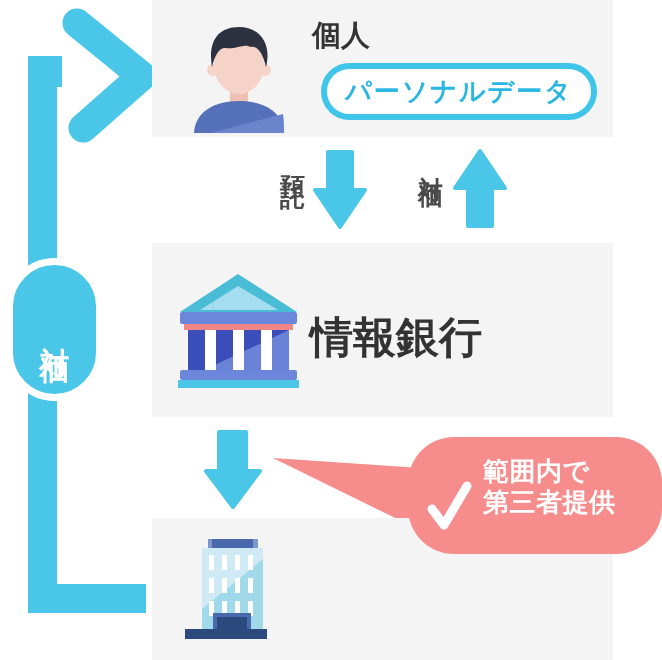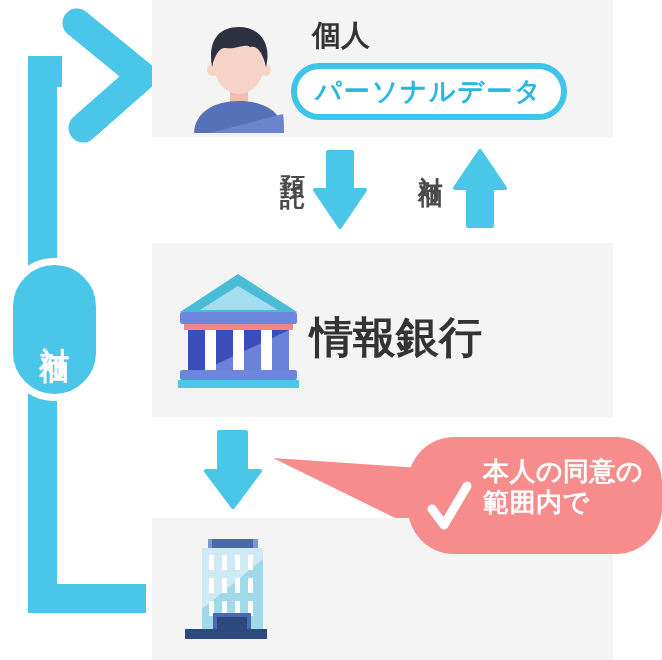--- a/index.html
+++ b/index.html
@@ -12,21 +12,21 @@
   .box { position:absolute; left:152px; width:461px; background:#f4f4f5; }
   .box-individual { top:0; height:137px; }
   .box-bank { top:243px; height:174px; }
   .box-recipient { top:518px; height:142px; }
   .node-label { position:absolute; color:#333333; font-weight:700; white-space:nowrap; }
   .label-individual { left:160px; top:16px; font-size:29px; }
   .label-bank { left:158px; top:66px; font-size:43px; }
   .label-recipient { left:158px; top:52px; font-size:33px; }
   
   .pill {
-    position:absolute; left:139px; top:63px; width:276px; height:57px;
+    position:absolute; left:169px; top:63px; width:276px; height:57px;
     box-sizing:border-box; background:#ffffff;
     border:6px solid #3fc4ea; border-radius:30px;
     display:flex; align-items:center; justify-content:center;
   }
   .pill span { color:#29b6e3; font-size:26px; font-weight:700; letter-spacing:2px; white-space:nowrap; }
   
   .icon { position:absolute; display:block; }
   .person-icon { left:34px; top:20px; }
   .bank-icon { left:26px; top:29px; }
   .building-icon { left:33px; top:21px; }
@@ -158,18 +158,18 @@
       <rect x="32" y="78" width="30" height="14" fill="#2c4a7e"></rect>
       <rect x="0" y="90" width="82" height="10" fill="#2c4a7e"></rect>
     </svg>
   </section>
 
   <div class="callout">
     <svg class="callout-check" width="45" height="52" viewBox="0 0 45 52">
       <polyline points="5,30 17,46 40,7" fill="none" stroke="#ffffff" stroke-width="9" stroke-linecap="round" stroke-linejoin="round"></polyline>
     </svg>
     <div class="callout-text">
-      <div>本人の同意の</div>
       <div>範囲内で</div>
+      <div>第三者提供</div>
     </div>
   </div>
 
 </div>
 
 </body></html>

